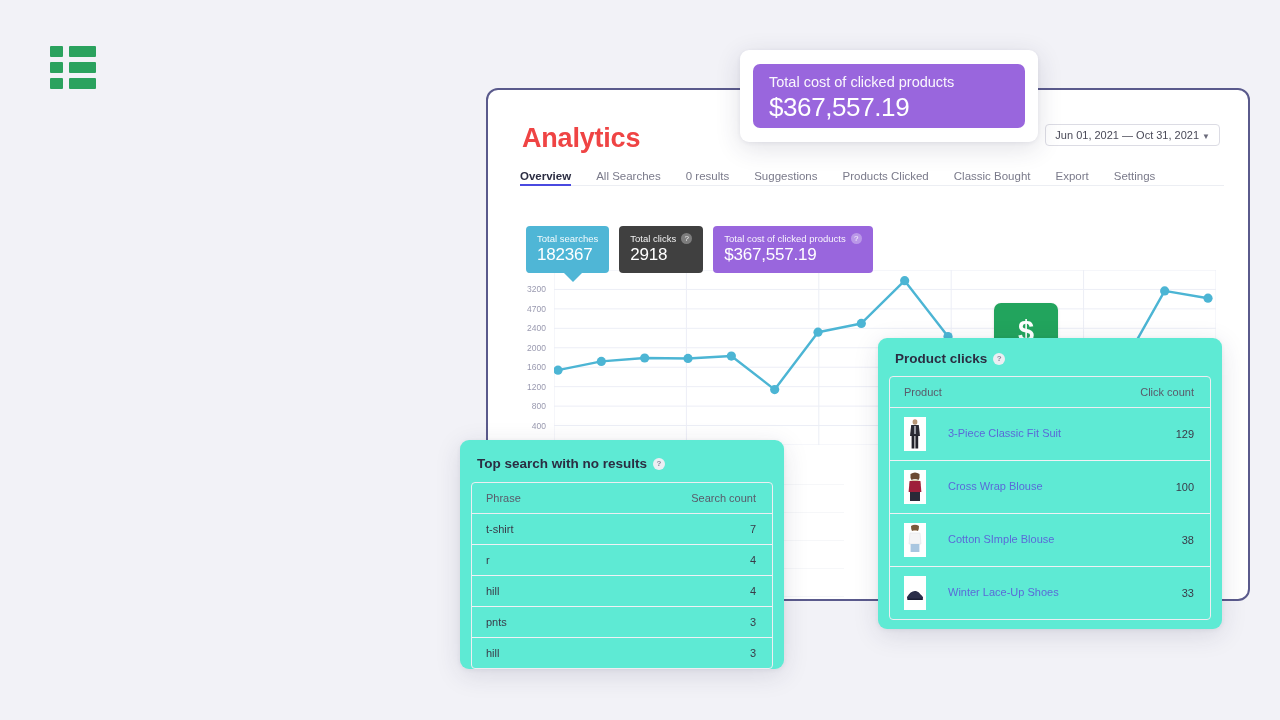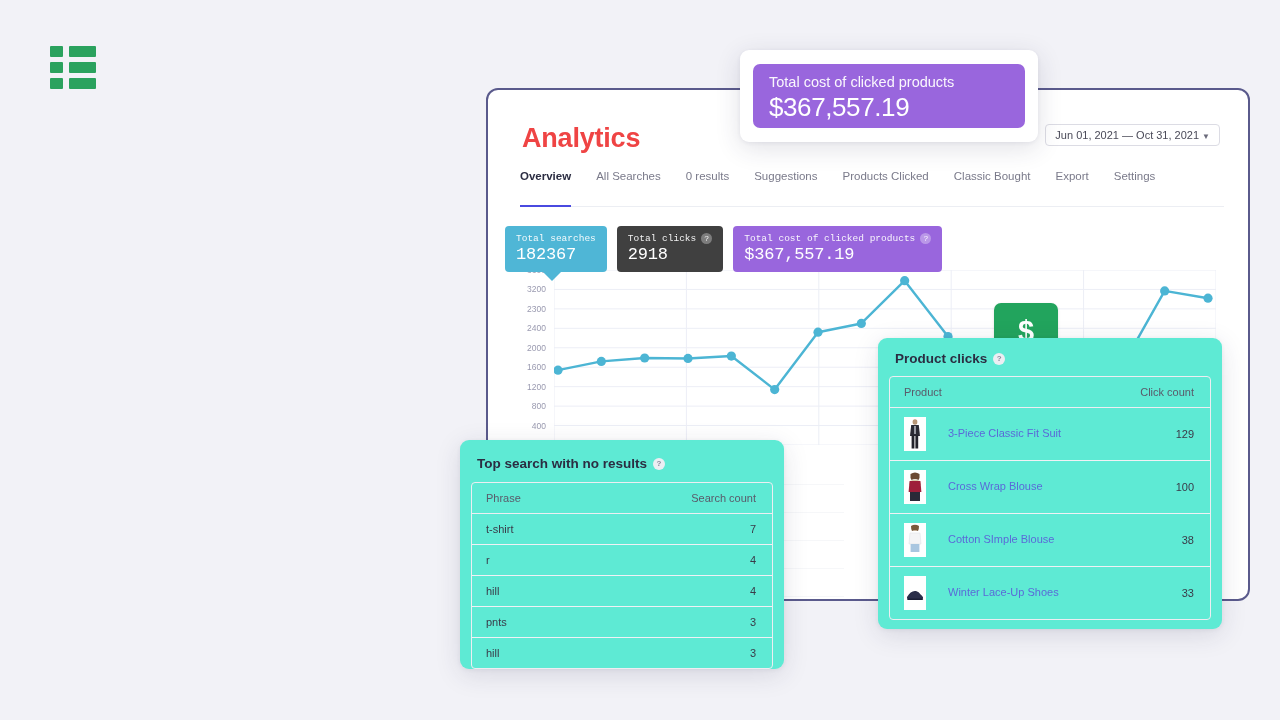--- a/index.html
+++ b/index.html
@@ -45,29 +45,29 @@
     border: 1px solid #dcdce4; border-radius: 4px; background: #fff;
     padding: 4px 9px; font-size: 11px; color: #4a4a58; white-space: nowrap;
   }
   #date-range .caret { color: #6b6b7b; font-size: 8px; margin-left: 3px; }
 
   #tabs {
     position: absolute; left: 32px; top: 80px; right: 24px;
     display: flex; gap: 25px; align-items: flex-end;
     border-bottom: 1px solid #eceef3; padding-bottom: 9px;
   }
-  .tab { font-size: 11.5px; color: #7a7a8a; white-space: nowrap; position: relative; padding-bottom: 25px; margin-bottom: -10px; text-align: right; }
+  .tab { font-size: 11.5px; color: #7a7a8a; white-space: nowrap; position: relative; padding-bottom: 4px; margin-bottom: -10px; text-align: right; }
   .tab.active { color: #2b2d42; font-weight: bold; }
   .tab.active::after {
     content: ""; position: absolute; left: 0; right: 0; bottom: 0;
     height: 2px; background: #4a4ae0;
   }
 
   
-  #chips { position: absolute; left: 505px; top: 226px; display: flex; gap: 10px; z-index: 6; font-family: Liberation Mono, monospace; }
+  #chips { position: absolute; left: 526px; top: 226px; display: flex; gap: 10px; z-index: 6; }
   .chip { border-radius: 4px; padding: 7px 11px 8px 11px; color: #fff; position: relative; }
   .chip-label { font-size: 9.5px; opacity: .93; display: flex; align-items: center; gap: 5px; white-space: nowrap; }
   .chip-value { font-size: 17px; margin-top: 1px; letter-spacing: -0.2px; }
   .chip .qmark {
     display: inline-flex; align-items: center; justify-content: center;
     width: 11px; height: 11px; border-radius: 50%;
     background: rgba(255,255,255,.35); font-size: 8px; color: #fff; line-height: 1;
   }
   .chip .pointer {
     position: absolute; left: 38px; bottom: -9px;
@@ -219,21 +219,21 @@
           <span class="qmark">?</span>
         </div>
         <div class="chip-value">$367,557.19</div>
       </div>
     </div>
 
   <div id="chart-wrap">
     <div id="yaxis">
         <div class="ytick" style="top: 0px;">3600</div>
         <div class="ytick" style="top: 19.4444px;">3200</div>
-        <div class="ytick" style="top: 38.8889px;">2300</div>
+        <div class="ytick" style="top: 38.8889px;">4700</div>
         <div class="ytick" style="top: 58.3333px;">2400</div>
         <div class="ytick" style="top: 77.7778px;">2000</div>
         <div class="ytick" style="top: 97.2222px;">1600</div>
         <div class="ytick" style="top: 116.667px;">1200</div>
         <div class="ytick" style="top: 136.111px;">800</div>
         <div class="ytick" style="top: 155.556px;">400</div>
         <div class="ytick" style="top: 175px;">0</div>
       </div>
     <div id="plot"><svg width="662" height="175">
           <line x1="0" x2="662" y1="0" y2="0" stroke="#eceef6" stroke-width="1"></line>

